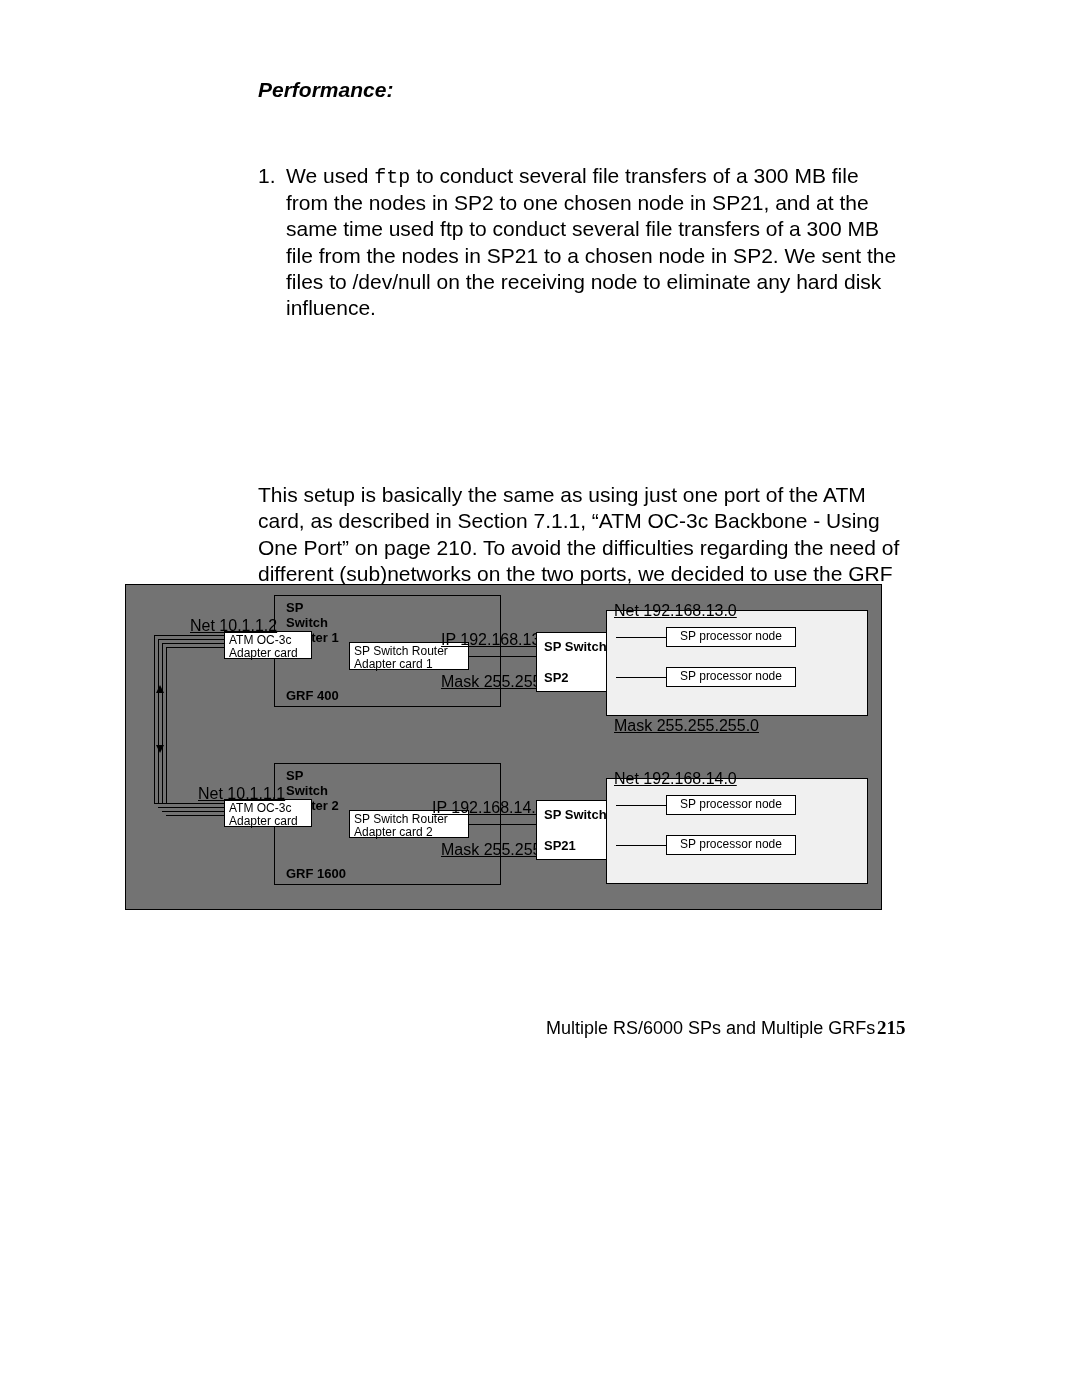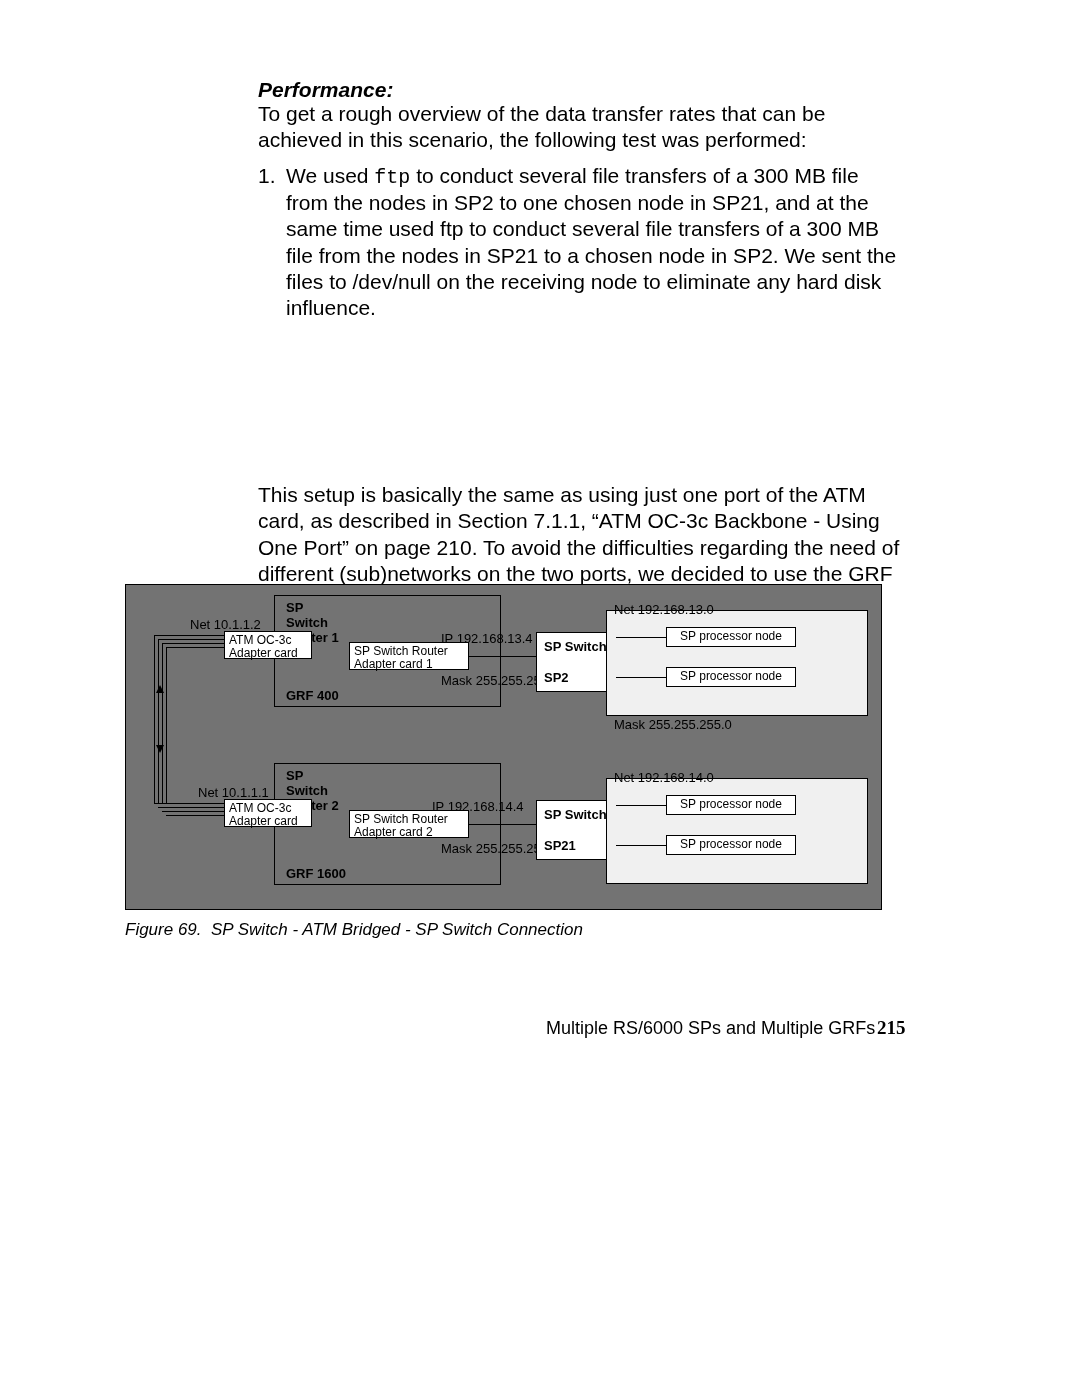--- a/index.html
+++ b/index.html
@@ -21,21 +21,21 @@
 
   
   .figbox{
     position:absolute;left:125px;top:584px;
     width:755px;height:324px;
     border:1px solid #000;background:#737373;
   }
   .grp{
     position:absolute;border:1px solid #000;background:#f0f0f0;
   }
-  .lbl{position:absolute;font-size:13px;white-space:pre;}
+  .lbl{position:absolute;font-size:16px;white-space:pre;text-decoration:underline;}
   .lblb{position:absolute;font-size:13px;font-weight:bold;white-space:pre;}
   .box{
     position:absolute;border:1px solid #000;background:#fff;
     font-size:12px;line-height:13px;padding:2px 4px;
     box-sizing:border-box;
   }
   .line{position:absolute;background:#000;}
   .hl{height:1px;}
   .vl{width:1px;}
   .arrow-up{
@@ -48,21 +48,20 @@
     border-left:4px solid transparent;border-right:4px solid transparent;
     border-top:8px solid #000;
   }
 </style>
 </head>
 <body>
 
 <div class="page">
 
   <div class="txt h2" style="left:258px;top:78px;">Performance:</div>
-  <div class="para body" style="left:258px;top:101px;width:640px;">To get a rough overview of the data transfer rates that can be achieved in this scenario, the following test was performed:</div>
 
   <div class="txt body" style="left:258px;top:163px;">1.</div>
   <div class="para body" style="left:286px;top:163px;width:614px;">
     <span>We used </span><span class="mono">ftp</span><span> to conduct several file transfers of a 300 MB file from the nodes in SP2 to one chosen node in SP21, and at the same time used ftp to conduct several file transfers of a 300 MB file from the nodes in SP21 to a chosen node in SP2. We sent the files to /dev/null on the receiving node to eliminate any hard disk influence.</span>
   </div>
 
   <div class="para body" style="left:258px;top:482px;width:642px;">
     <span>This setup is basically the same as using just one port of the ATM card, as described in Section 7.1.1, “ATM OC-3c Backbone - Using One Port” on page 210. To avoid the difficulties regarding the need of different (sub)networks on the two ports, we decided to use the GRF bridging implementation as described in </span><span style="font-style:italic;">GRF Configuration Guide 1.4,</span><span> GA22-7366. See Figure 69 and Table 24 on page 216 for the illustration of the new scenario.</span>
   </div>
 
@@ -136,18 +135,17 @@
     <div class="line hl" style="left:28px;top:218px;width:70px;"></div>
     <div class="line hl" style="left:32px;top:222px;width:66px;"></div>
     <div class="line hl" style="left:36px;top:226px;width:62px;"></div>
     <div class="line hl" style="left:40px;top:230px;width:58px;"></div>
 
     <div class="arrow-up" style="left:30px;top:100px;"></div>
     <div class="arrow-down" style="left:30px;top:160px;"></div>
 
   </div>
 
-  <div class="txt cap" style="left:125px;top:920px;">Figure 69.  SP Switch - ATM Bridged - SP Switch Connection</div>
 
   <div class="txt footer" style="left:546px;top:1018px;">Multiple RS/6000 SPs and Multiple GRFs</div>
   <div class="txt footerpg" style="left:877px;top:1017px;">215</div>
 
 </div>
 
 </body></html>

